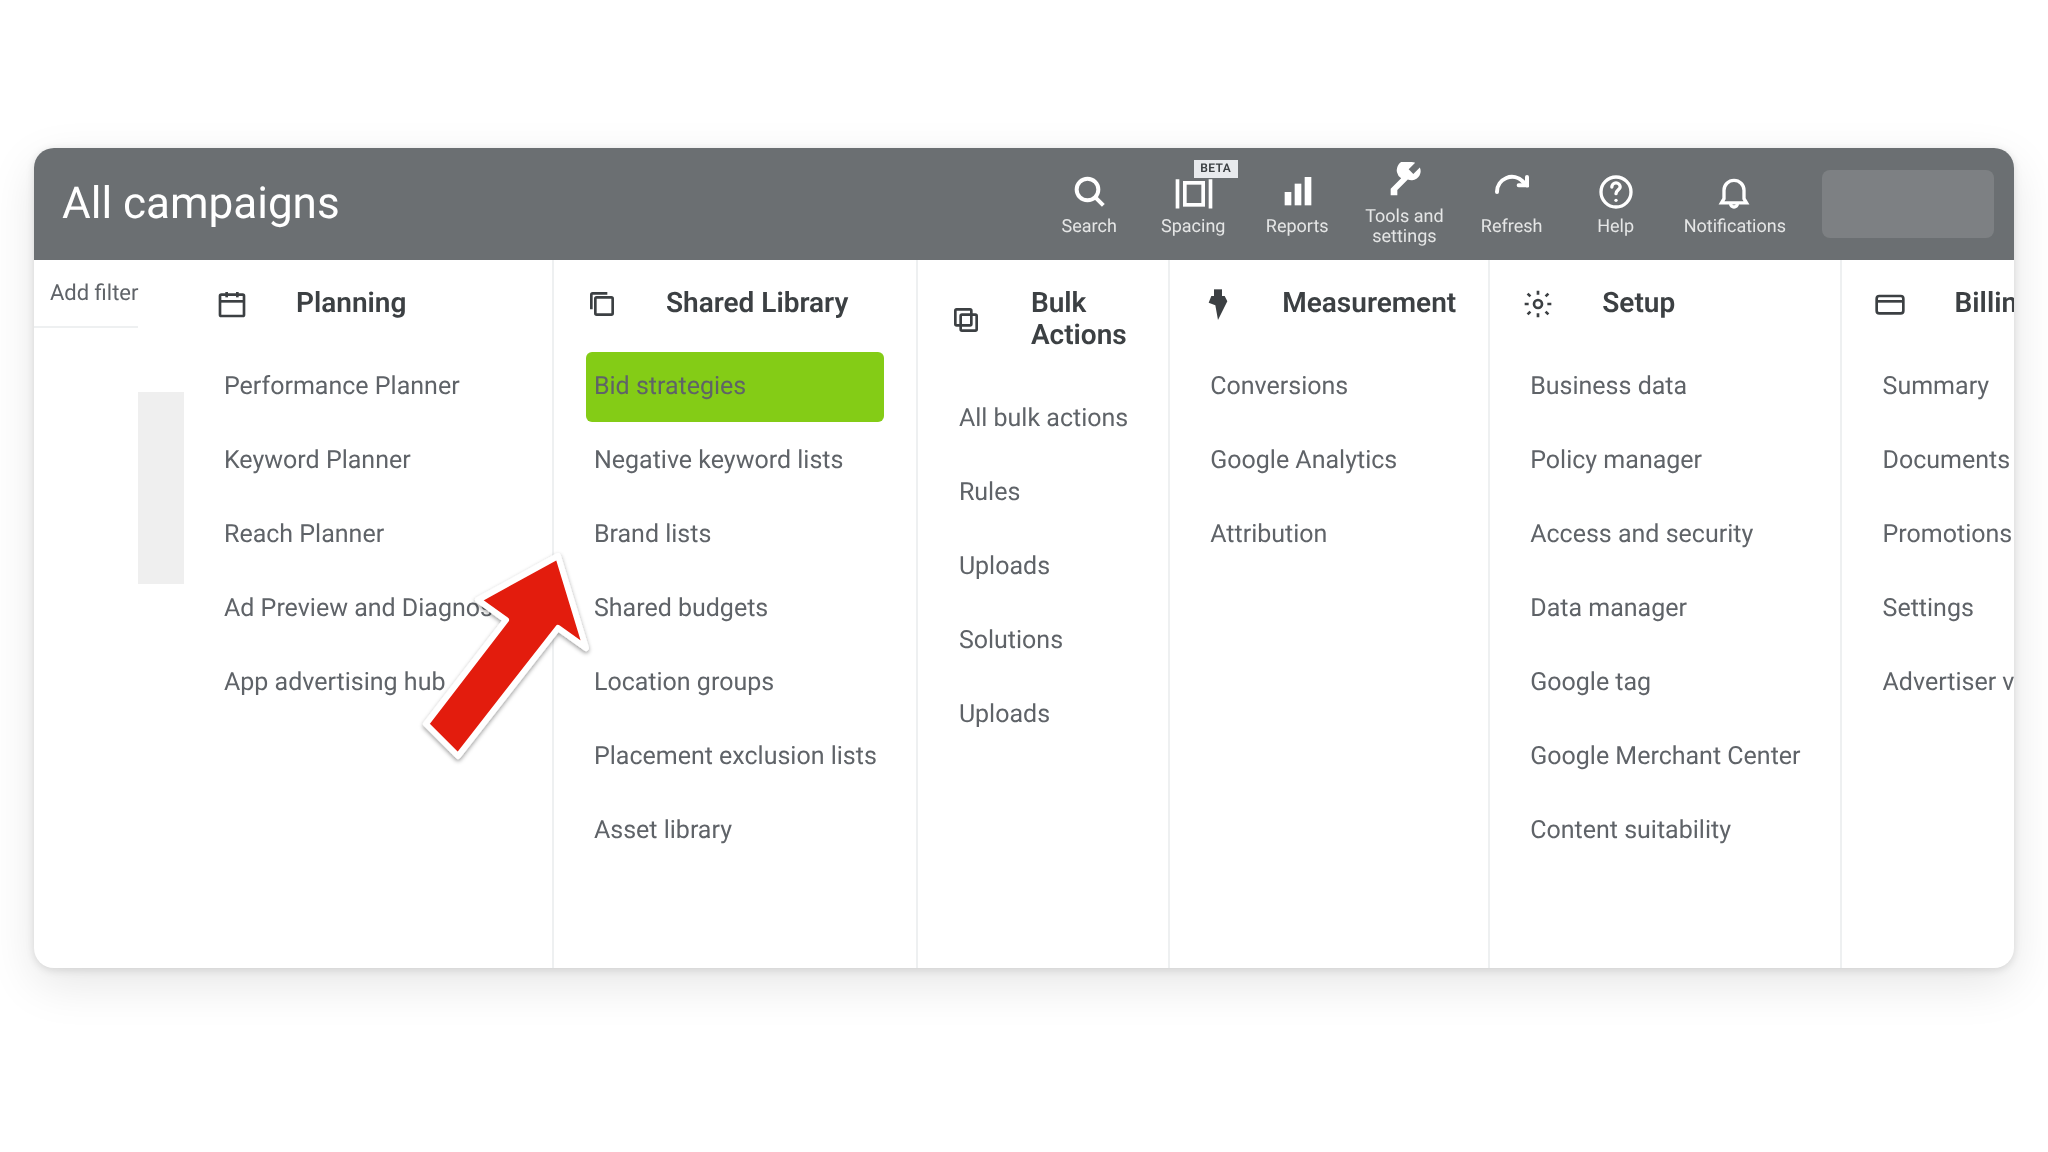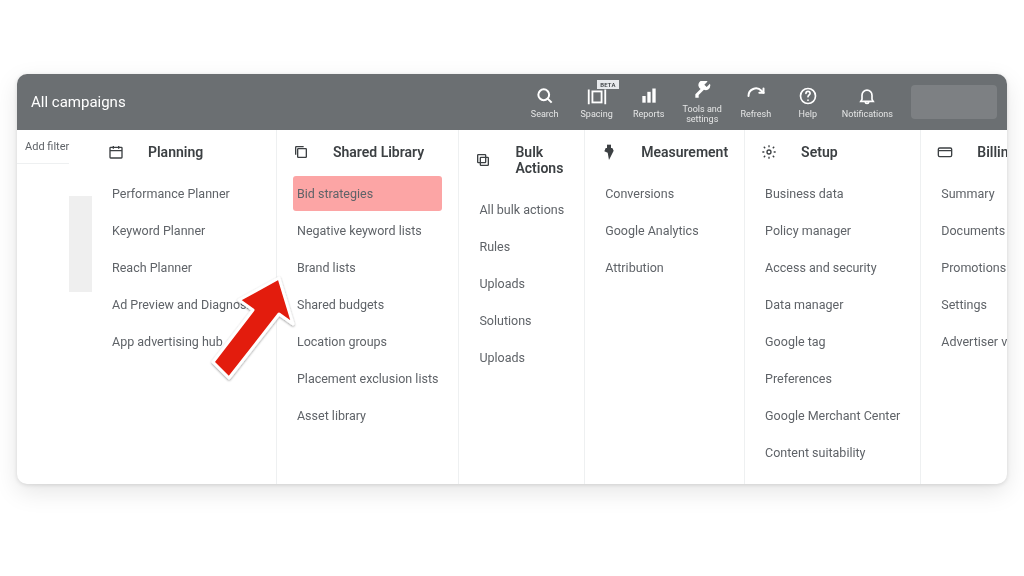--- a/index.html
+++ b/index.html
@@ -1,19 +1,19 @@
 <!DOCTYPE html>
 <html><head>
 <meta charset="utf-8">
 <style>
   *{box-sizing:border-box;margin:0;padding:0;font-family:-apple-system,BlinkMacSystemFont,"Segoe UI",Roboto,Arial,sans-serif}
   body{background:#fff;width:1024px;height:576px;overflow:hidden}
   .frame{position:relative;width:990px;height:410px;margin:74px auto 0;border-radius:10px;box-shadow:0 1px 4px rgba(0,0,0,.12),0 8px 24px rgba(0,0,0,.10);overflow:hidden;background:#fff}
   .topbar{display:flex;align-items:center;height:56px;background:#6b6f72;color:#fff}
-  .title{padding-left:14px;font-size:15px;font-weight:400;flex:1}
+  .title{padding-left:14px;font-size:22px;font-weight:400;flex:1}
   .topbar-actions{display:flex;align-items:stretch;height:100%}
   .taction{display:flex;flex-direction:column;align-items:center;justify-content:center;min-width:52px;padding:0 8px;cursor:pointer;position:relative}
   .taction .ico{width:22px;height:22px;display:flex;align-items:center;justify-content:center}
   .taction .lbl{font-size:9px;line-height:1.05;margin-top:3px;text-align:center;color:#e5e6e6}
   .avatar{width:86px;height:34px;margin:0 10px;border-radius:4px;background:rgba(255,255,255,.12)}
   .beta{position:absolute;top:6px;right:4px;font-size:6px;background:#e8eaed;color:#3c4043;padding:1px 3px;font-weight:600;letter-spacing:.2px}
   svg{display:block}
   .content{display:flex;height:calc(100% - 56px)}
   .leftcol{width:75px;border-right:0;flex:none;display:flex;flex-direction:row}
   .addfilter{height:34px;line-height:34px;font-size:11px;color:#5f6368;padding-left:8px;border-bottom:1px solid #eef0f1}
@@ -23,21 +23,21 @@
   .seg.b{height:96px;background:#efefef}
   .leftfill .rest{flex:1;background:#fff}
   .megamenu{flex:1;display:flex}
   .col{flex:1;border-right:1px solid #eef0f1;padding:14px 16px}
   .col:last-child{border-right:0}
   .col-head{display:flex;align-items:center;gap:24px;margin-bottom:16px}
   .col-head .ci{width:16px;height:16px;color:#3c4043;display:flex;align-items:center;justify-content:center}
   .col-head .ch{font-size:14px;font-weight:600;color:#3c4043}
   .col ul{list-style:none}
   .col li{font-size:12.5px;color:#5f6368;padding:10px 4px;cursor:pointer;white-space:nowrap;border-radius:3px;margin-bottom:2px}
-  .col li.highlight{background:#fca5a5}
+  .col li.highlight{background:#84cc16}
   .arrow{position:absolute;top:192px;left:190px;pointer-events:none}
 </style>
 </head>
 <body>
 
 <div class="frame">
   <div class="topbar">
     <div class="title">All campaigns</div>
     <div class="topbar-actions">
         <div class="taction">
@@ -209,21 +209,20 @@
               </svg>
             </span>
             <span class="ch">Setup</span>
           </div>
           <ul>
             <li>Business data</li>
             <li>Policy manager</li>
             <li>Access and security</li>
             <li>Data manager</li>
             <li>Google tag</li>
-            <li>Preferences</li>
             <li>Google Merchant Center</li>
             <li>Content suitability</li>
           </ul>
         </div>
         <div class="col">
           <div class="col-head">
             <span class="ci">
               <svg width="16" height="16" viewBox="0 0 24 24" fill="none" stroke="#3c4043" stroke-width="2">
                 <rect x="2" y="6" width="20" height="13" rx="2"></rect>
                 <line x1="2" y1="10" x2="22" y2="10"></line>

